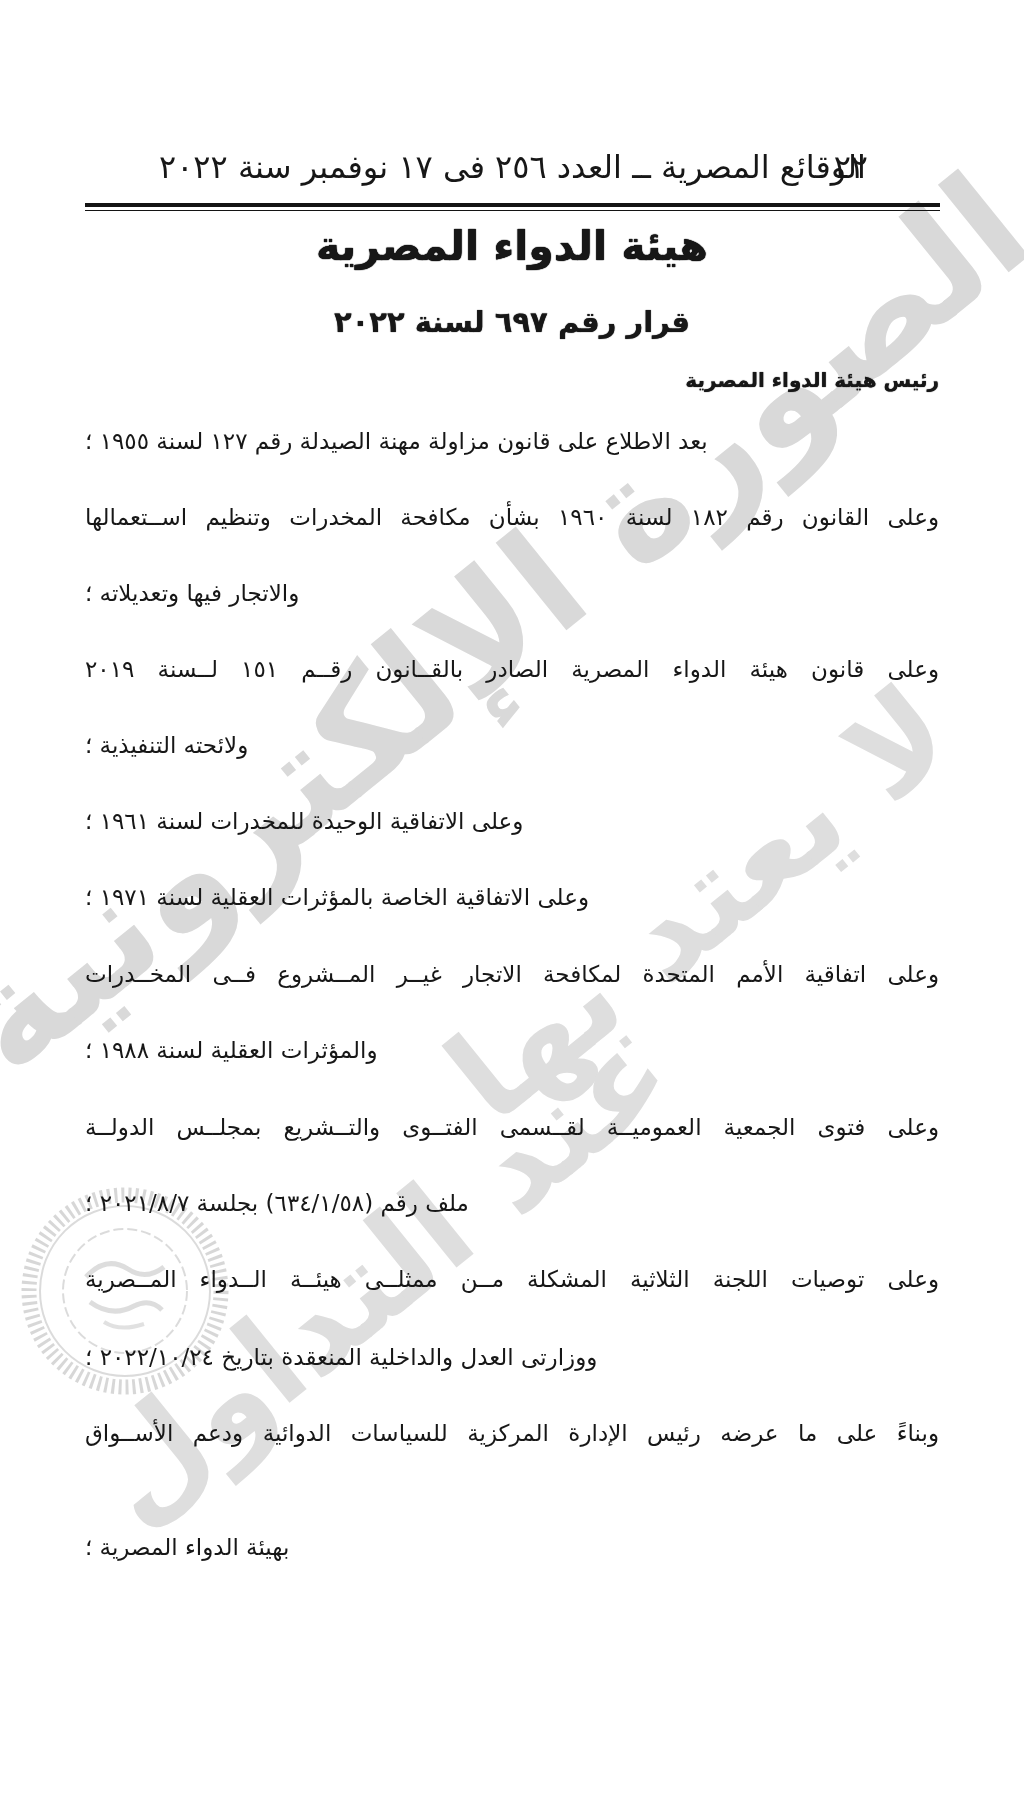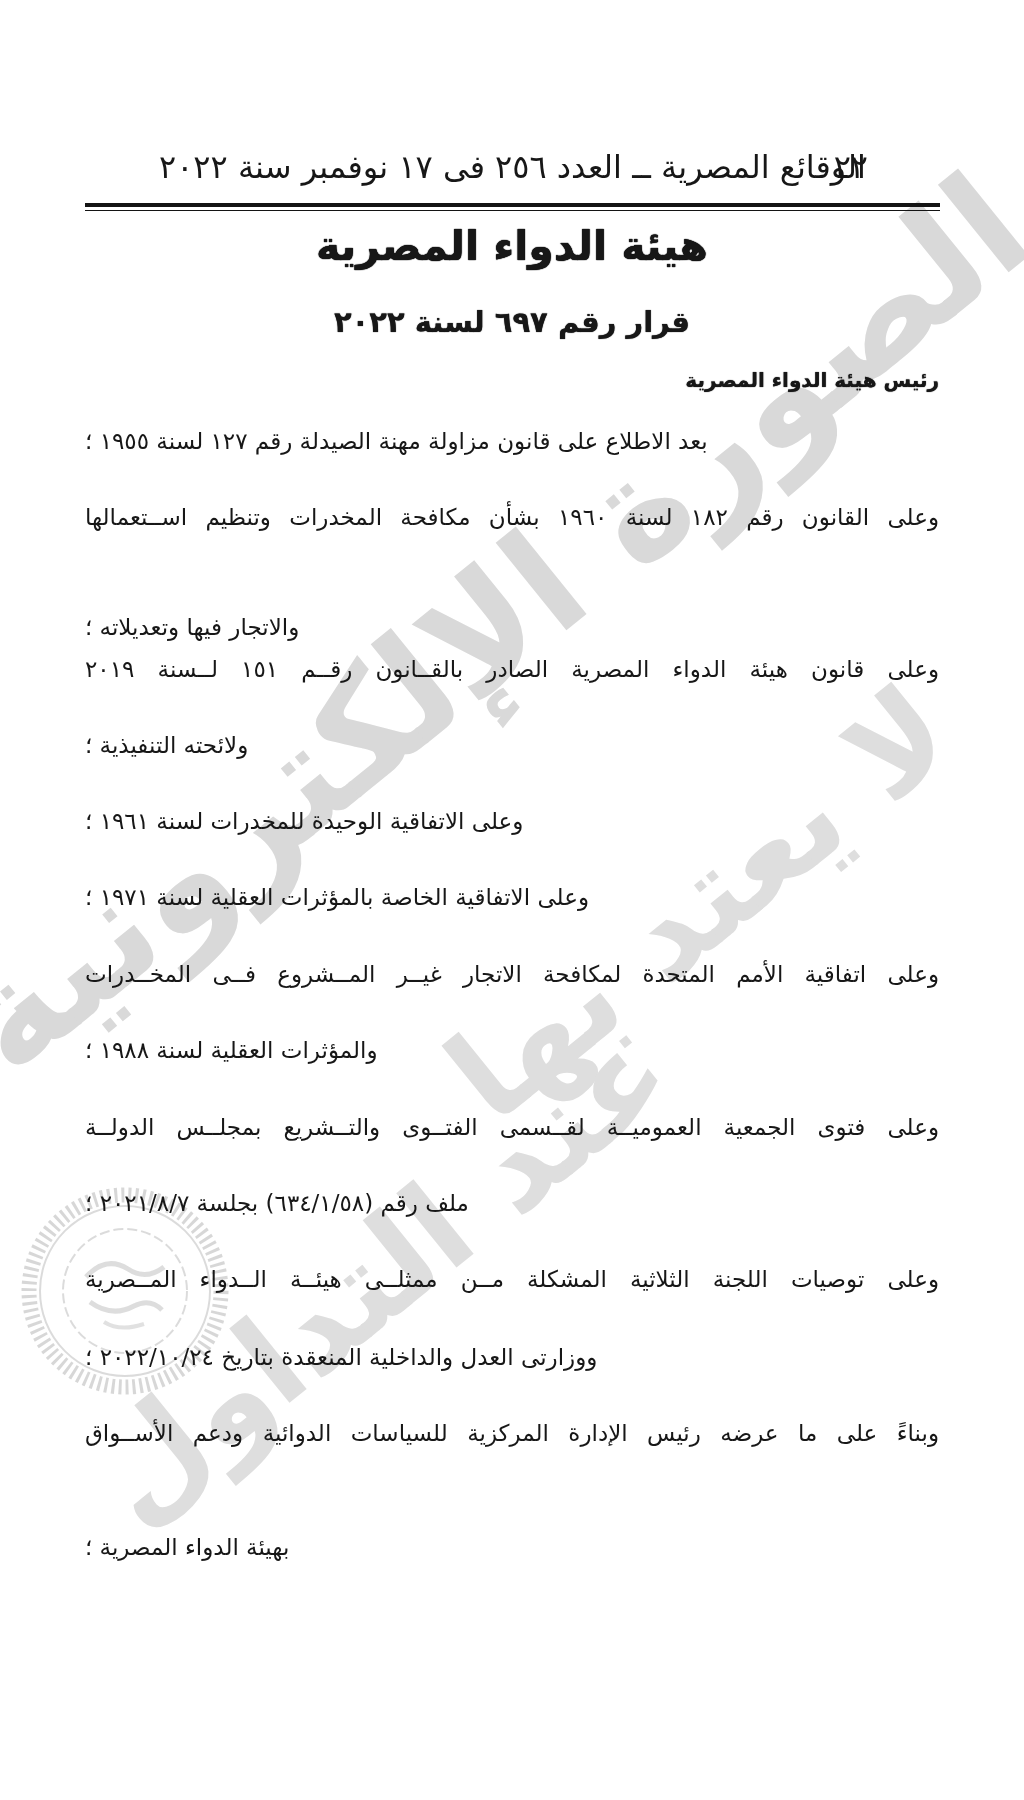--- a/index.html
+++ b/index.html
@@ -56,21 +56,21 @@
     text-align:left;
     white-space:nowrap;
   }
   .line.justify{
     white-space:normal;
     text-align:justify;
     text-align-last:justify;
     text-justify:inter-word;
   }
   .line.indent{padding-right:72px;}
-  .l0{top:424px;}  .l1{top:500px;}  .l2{top:576px;margin-top:34px;}  .l3{top:652px;}
+  .l0{top:424px;}  .l1{top:500px;}  .l2{top:576px;}  .l3{top:652px;}
   .l4{top:728px;}  .l5{top:804px;}  .l6{top:880px;}  .l7{top:957px;}
   .l8{top:1033px;} .l9{top:1110px;} .l10{top:1186px;} .l11{top:1262px;}
   .l12{top:1340px;} .l13{top:1416px;} .l14{top:1530px;}
 </style>
 </head>
 <body>
 
 <div class="page">
 
   <div class="wm wm-0">الصورة الإلكترونية</div>

